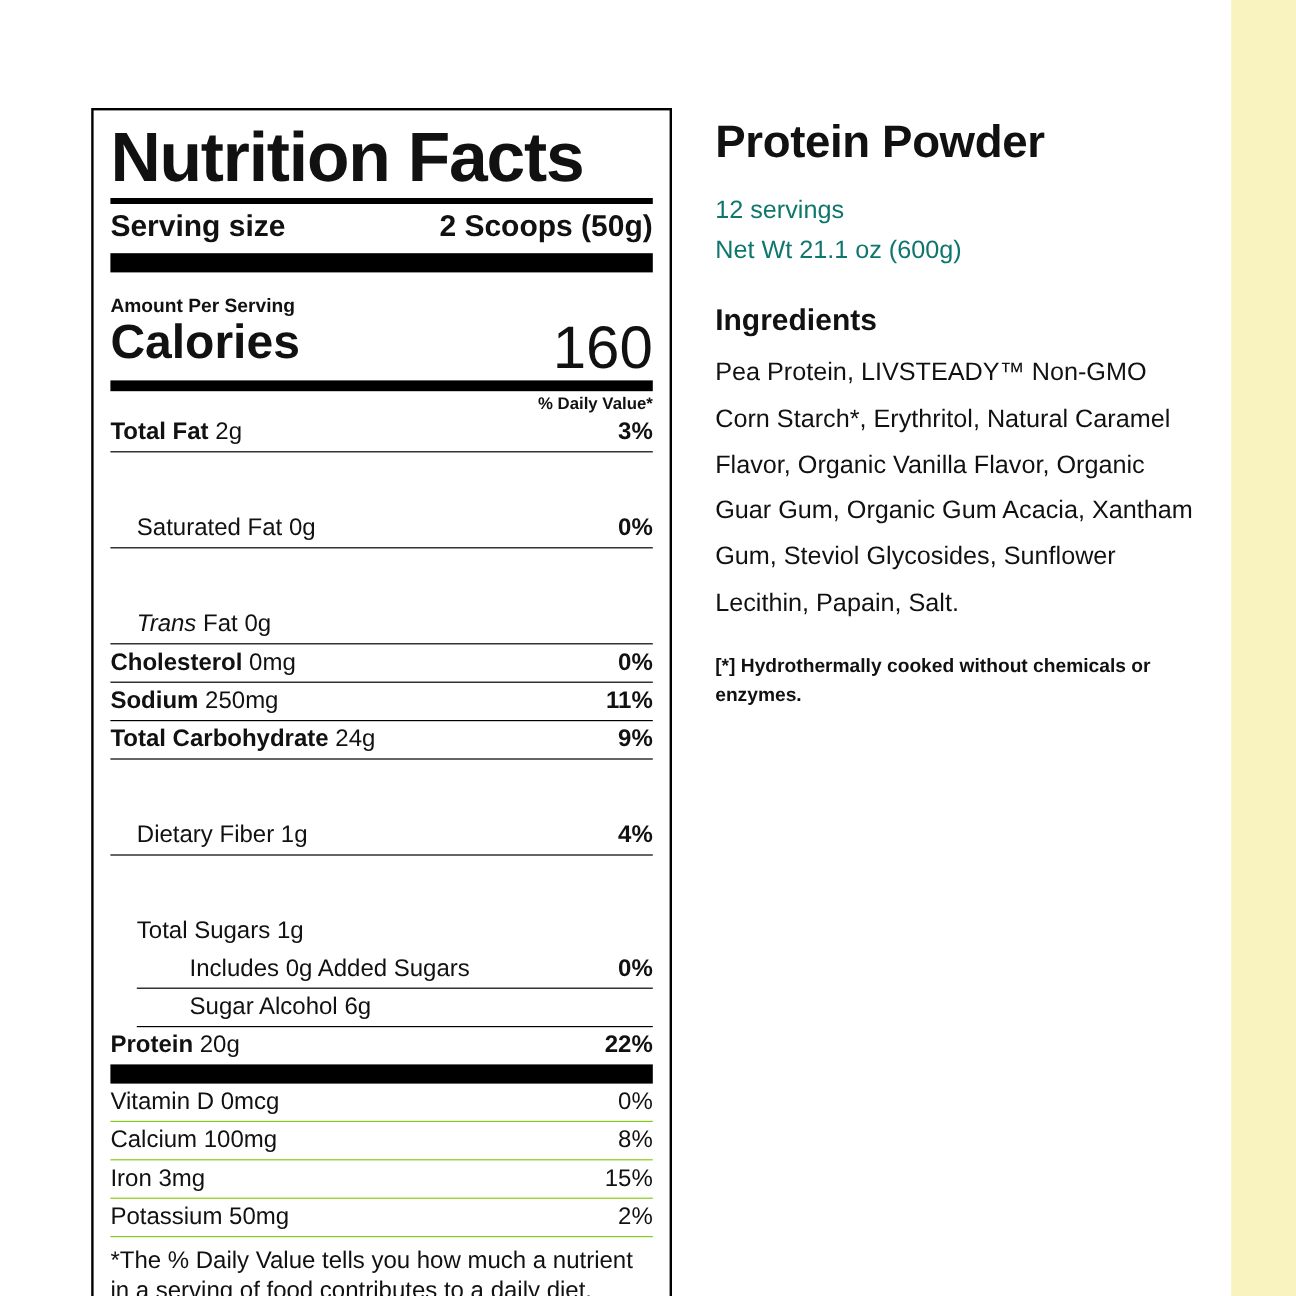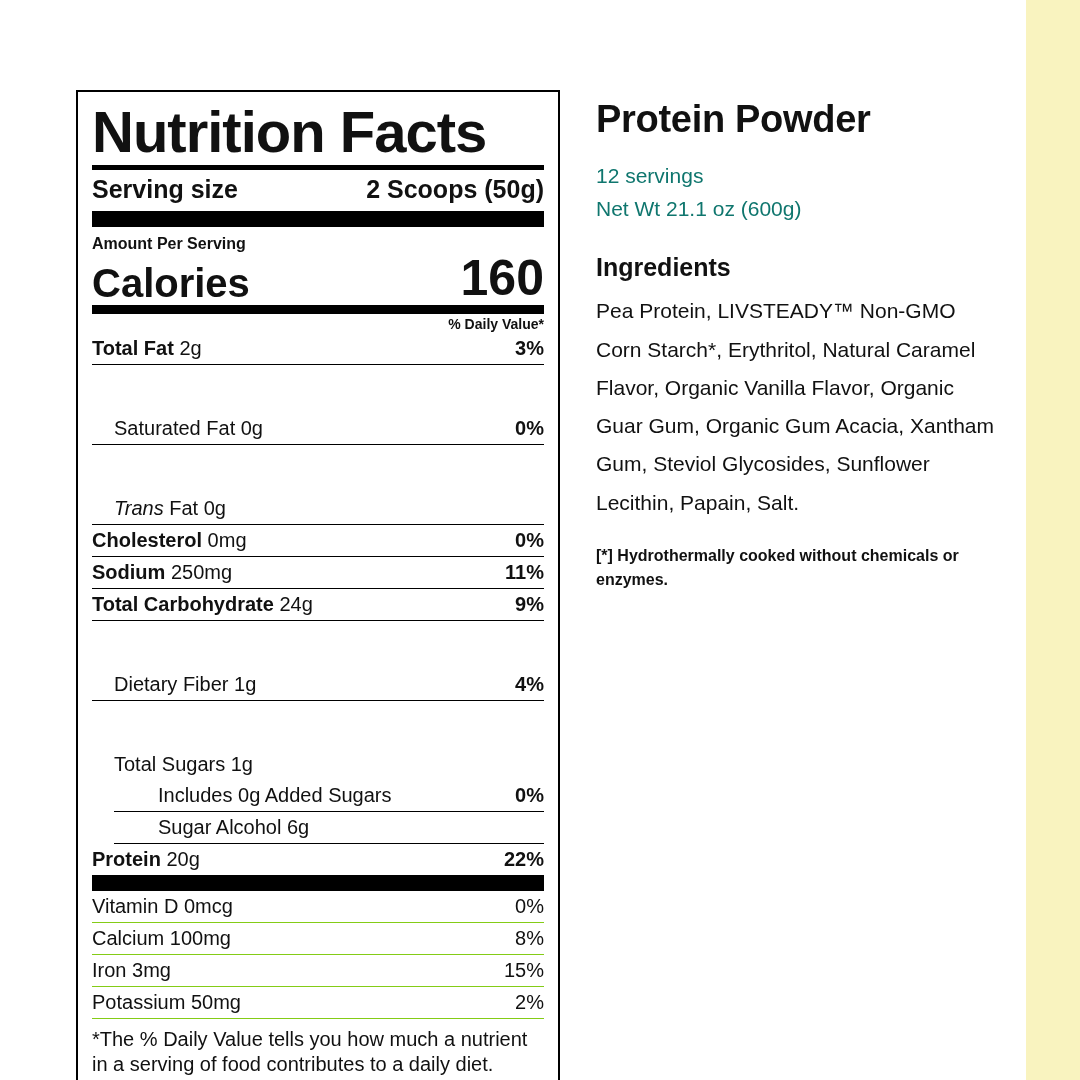--- a/index.html
+++ b/index.html
@@ -58,36 +58,36 @@
     align-items: baseline;
     font-size: 25px;
     font-weight: 700;
     padding: 5px 0 7px 0;
   }
   .serving-row .val { font-weight: 700; }
 
   .amount-per {
     font-size: 16px;
     font-weight: 700;
-    padding-top: 8px;
+    padding-top: 20px;
   }
   .cal-row {
     display: flex;
     justify-content: space-between;
-    align-items: flex-end;
+    align-items: flex-start;
     padding-bottom: 2px;
   }
   .cal-label {
     font-size: 40px;
     font-weight: 700;
     line-height: 1;
   }
   .cal-value {
     font-size: 50px;
-    font-weight: 700;
+    font-weight: 400;
     line-height: 1;
   }
   .dv-header {
     text-align: right;
     font-size: 14px;
     font-weight: 700;
     padding: 2px 0 1px 0;
   }
 
   .nf-row {

